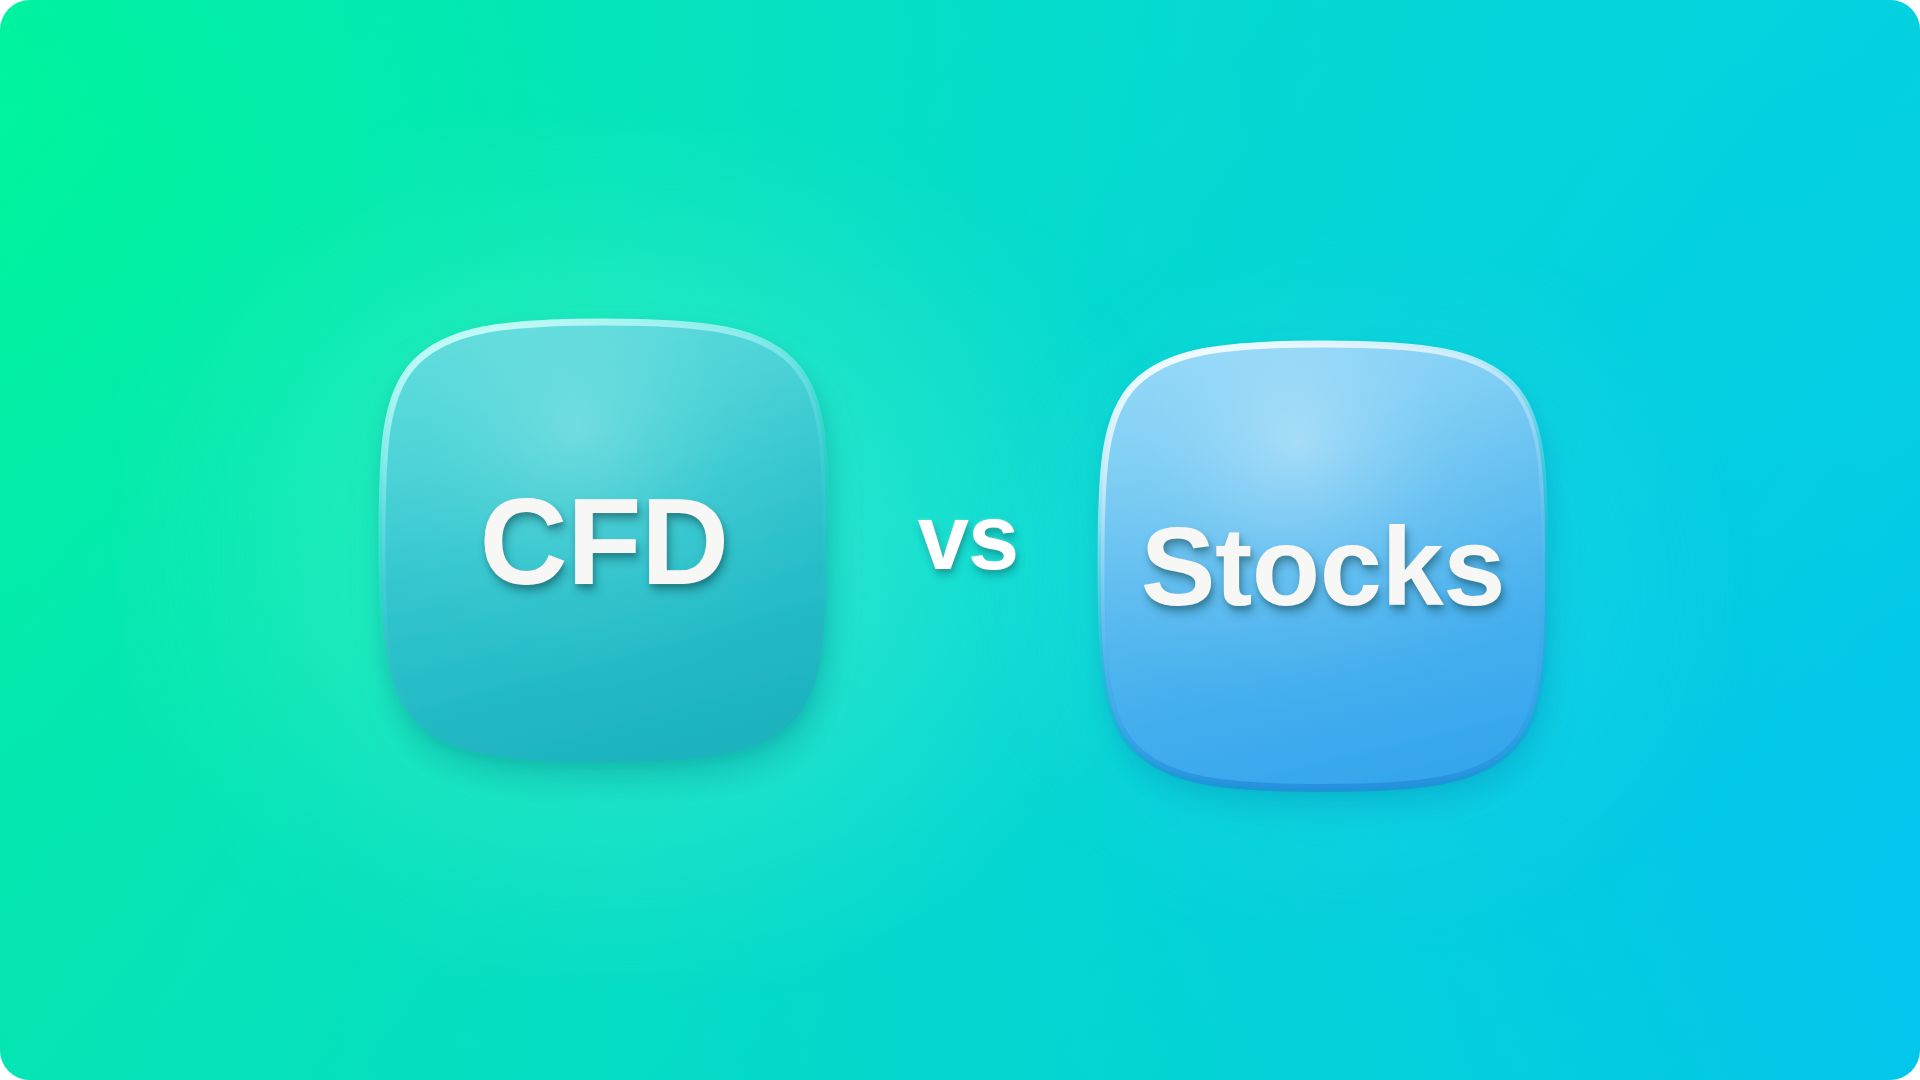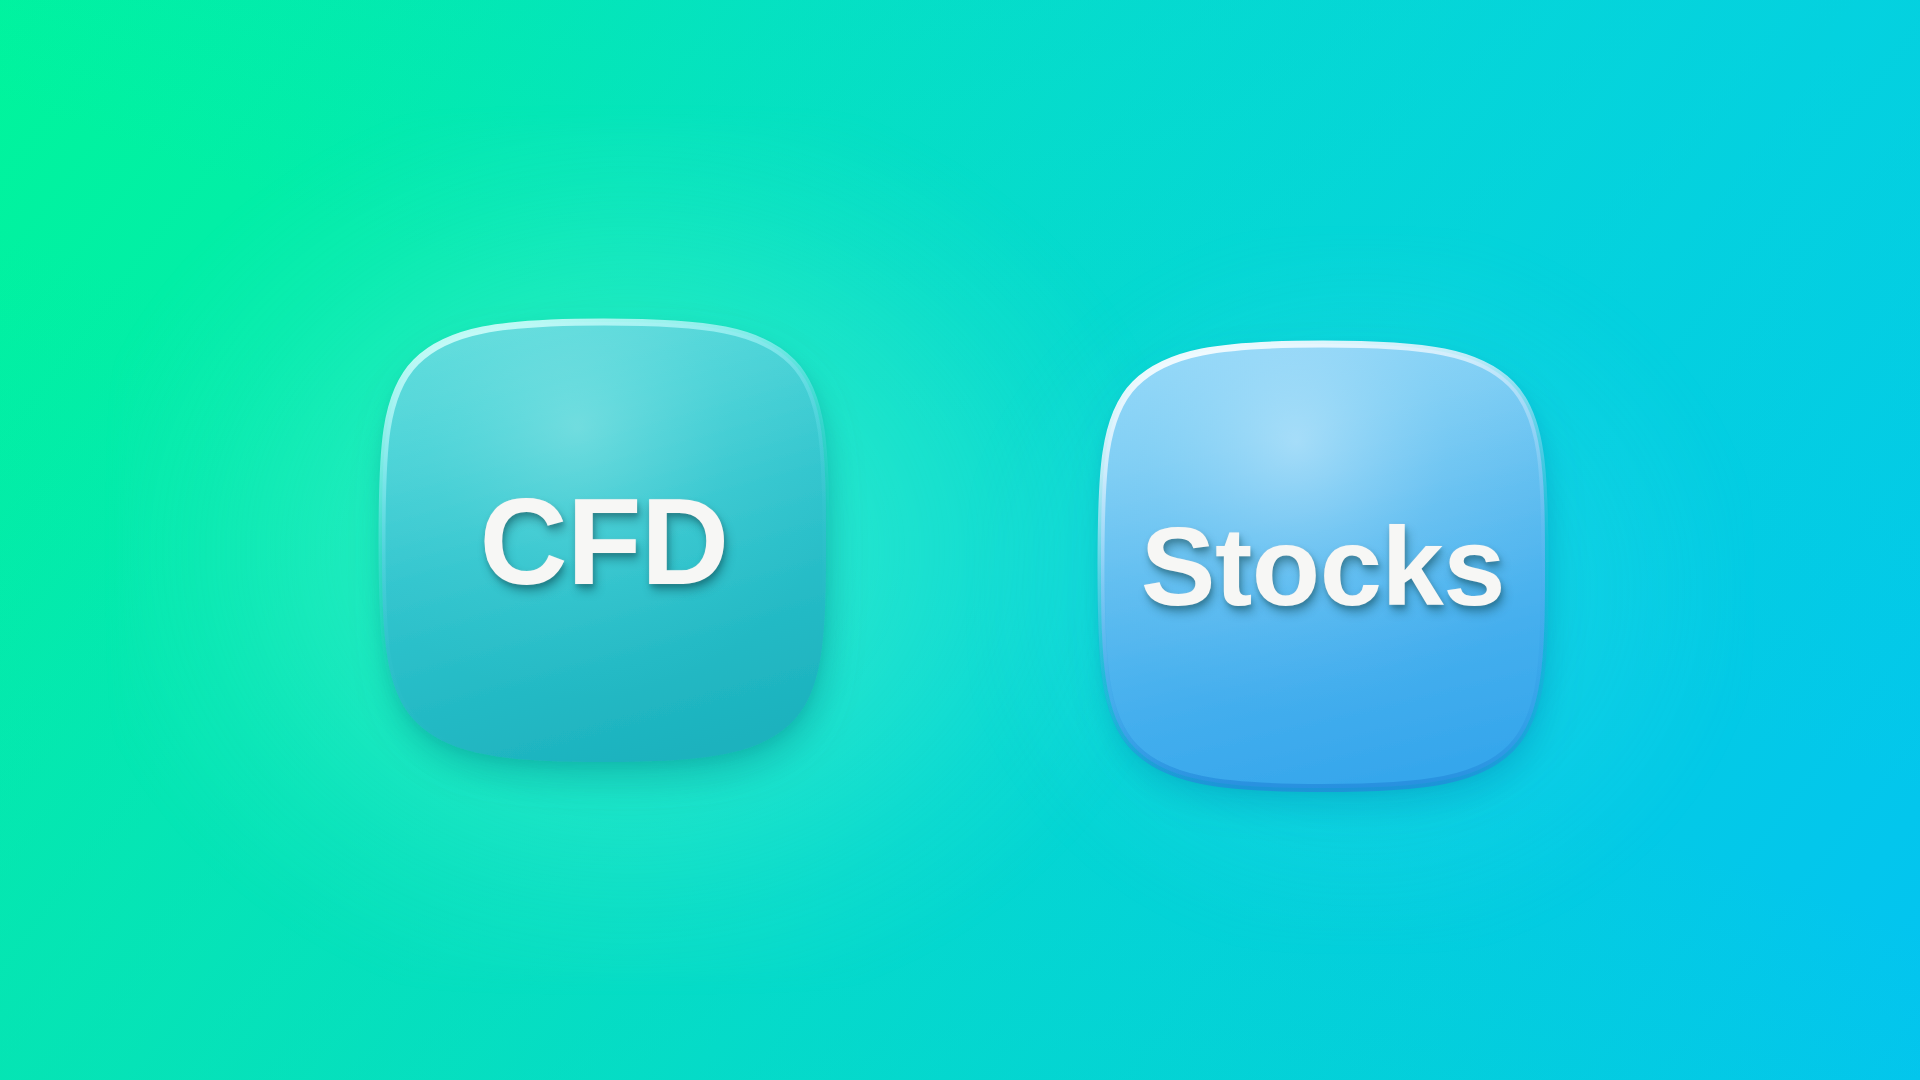--- a/index.html
+++ b/index.html
@@ -12,20 +12,21 @@
     overflow: hidden;
     font-family: "Liberation Sans", sans-serif;
   }
 
   
   .stage {
     position: relative;
     width: 1920px;
     height: 1080px;
     overflow: hidden;
+    border-radius: 30px;
   }
 
   
   .bg-base {
     position: absolute;
     inset: 0;
     background: linear-gradient(127deg,
         #00F59B 0%,
         #02EFA6 14%,
         #05E7B6 28%,
@@ -202,20 +203,21 @@
                  C 448 316, 446 372, 414 404
                  C 382 436, 330 444, 226 444
                  C 122 444, 70 436, 38 404
                  C 6 372, 4 316, 4 224
                  C 4 132, 6 76, 38 44
                  C 70 12, 122 4, 226 4 Z" fill="none" stroke="url(#cfdRim)" stroke-width="7"></path>
       </svg>
       <div class="badge-label">CFD</div>
     </div>
 
+    <div class="vs-separator">vs</div>
 
     <div class="badge" id="badge-stocks">
       <svg width="450" height="452" viewBox="0 0 450 452">
         <defs>
           <linearGradient id="stFill" x1="0.36" y1="0" x2="0.60" y2="1">
             <stop offset="0%" stop-color="#8FD6F7"></stop>
             <stop offset="18%" stop-color="#7ECEF4"></stop>
             <stop offset="45%" stop-color="#5FBDF0"></stop>
             <stop offset="72%" stop-color="#45AFEE"></stop>
             <stop offset="100%" stop-color="#35A6EC"></stop>

